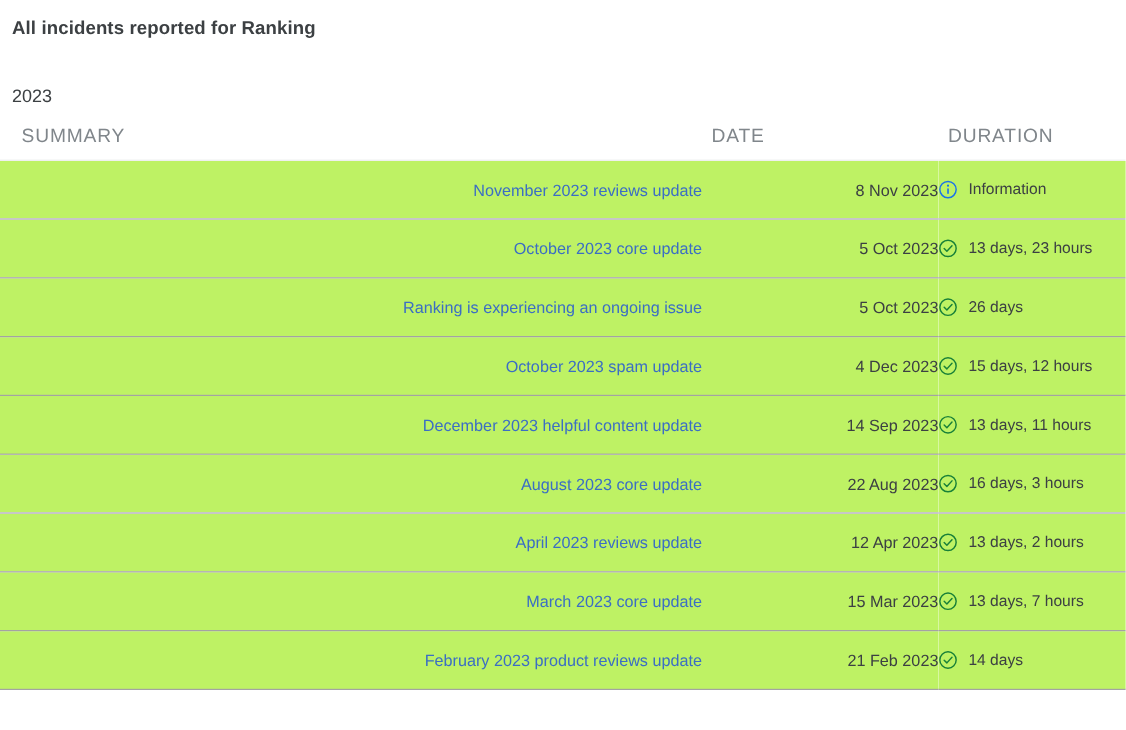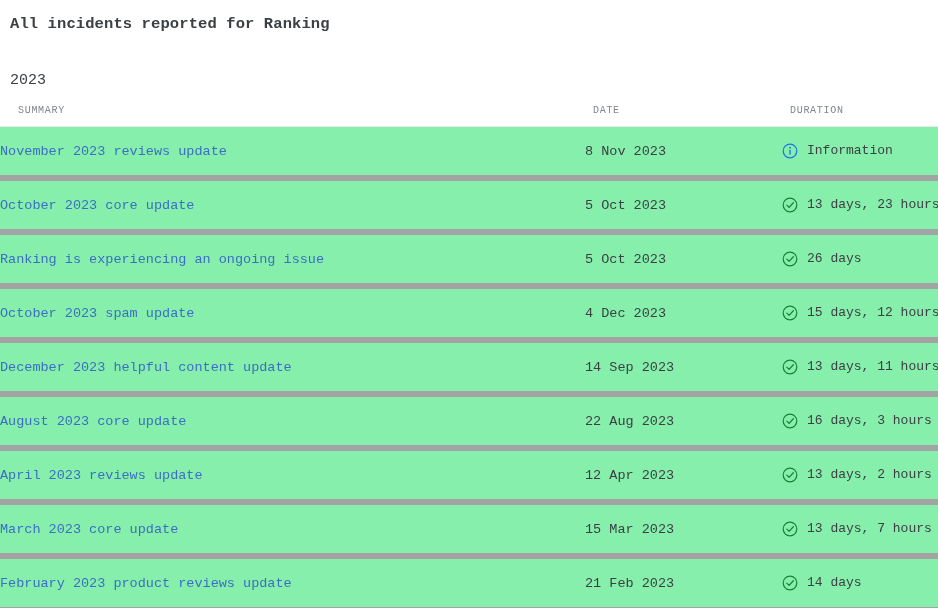--- a/index.html
+++ b/index.html
@@ -15,21 +15,20 @@
     color: #202124;
     -webkit-font-smoothing: antialiased;
   }
 
   .page {
     position: relative;
     width: 938px;
     height: 608px;
     background: #ffffff;
     box-sizing: border-box;
-    font-family: Liberation Mono, monospace;
   }
 
   .page-title {
     font-size: 15.5px;
     font-weight: bold;
     color: #3c4043;
     letter-spacing: 0.1px;
     padding: 14px 0 0 10px;
     margin: 0;
     line-height: 20px;
@@ -51,35 +50,36 @@
     table-layout: fixed;
   }
 
   .incident-table col.col-summary { width: 585px; }
   .incident-table col.col-date    { width: 197px; }
   .incident-table col.col-duration{ width: 156px; }
 
   .incident-table thead th {
     text-align: left;
     font-weight: normal;
-    font-size: 10px;
+    font-size: 16px;
     letter-spacing: 0.7px;
     color: #80868b;
     text-transform: uppercase;
     padding: 0 0 10px 0;
     vertical-align: bottom;
   }
   .incident-table thead th.h-summary { padding-left: 18px; }
   .incident-table thead th.h-date { padding-left: 8px; }
   .incident-table thead th.h-duration { padding-left: 8px; }
 
   .incident-table tbody tr {
-    background: #86efac;
+    background: #bef264;
     border-top: 1px solid #eceded;
-    border-bottom: 6px solid #a3a3a3;
+    border-bottom: 1px solid #a3a3a3;
+    text-align: right;
   }
 
   .incident-table tbody td {
     height: 48px;
     font-size: 13.5px;
     color: #3c4043;
     vertical-align: middle;
     padding: 0;
     white-space: nowrap;
     overflow: hidden;

